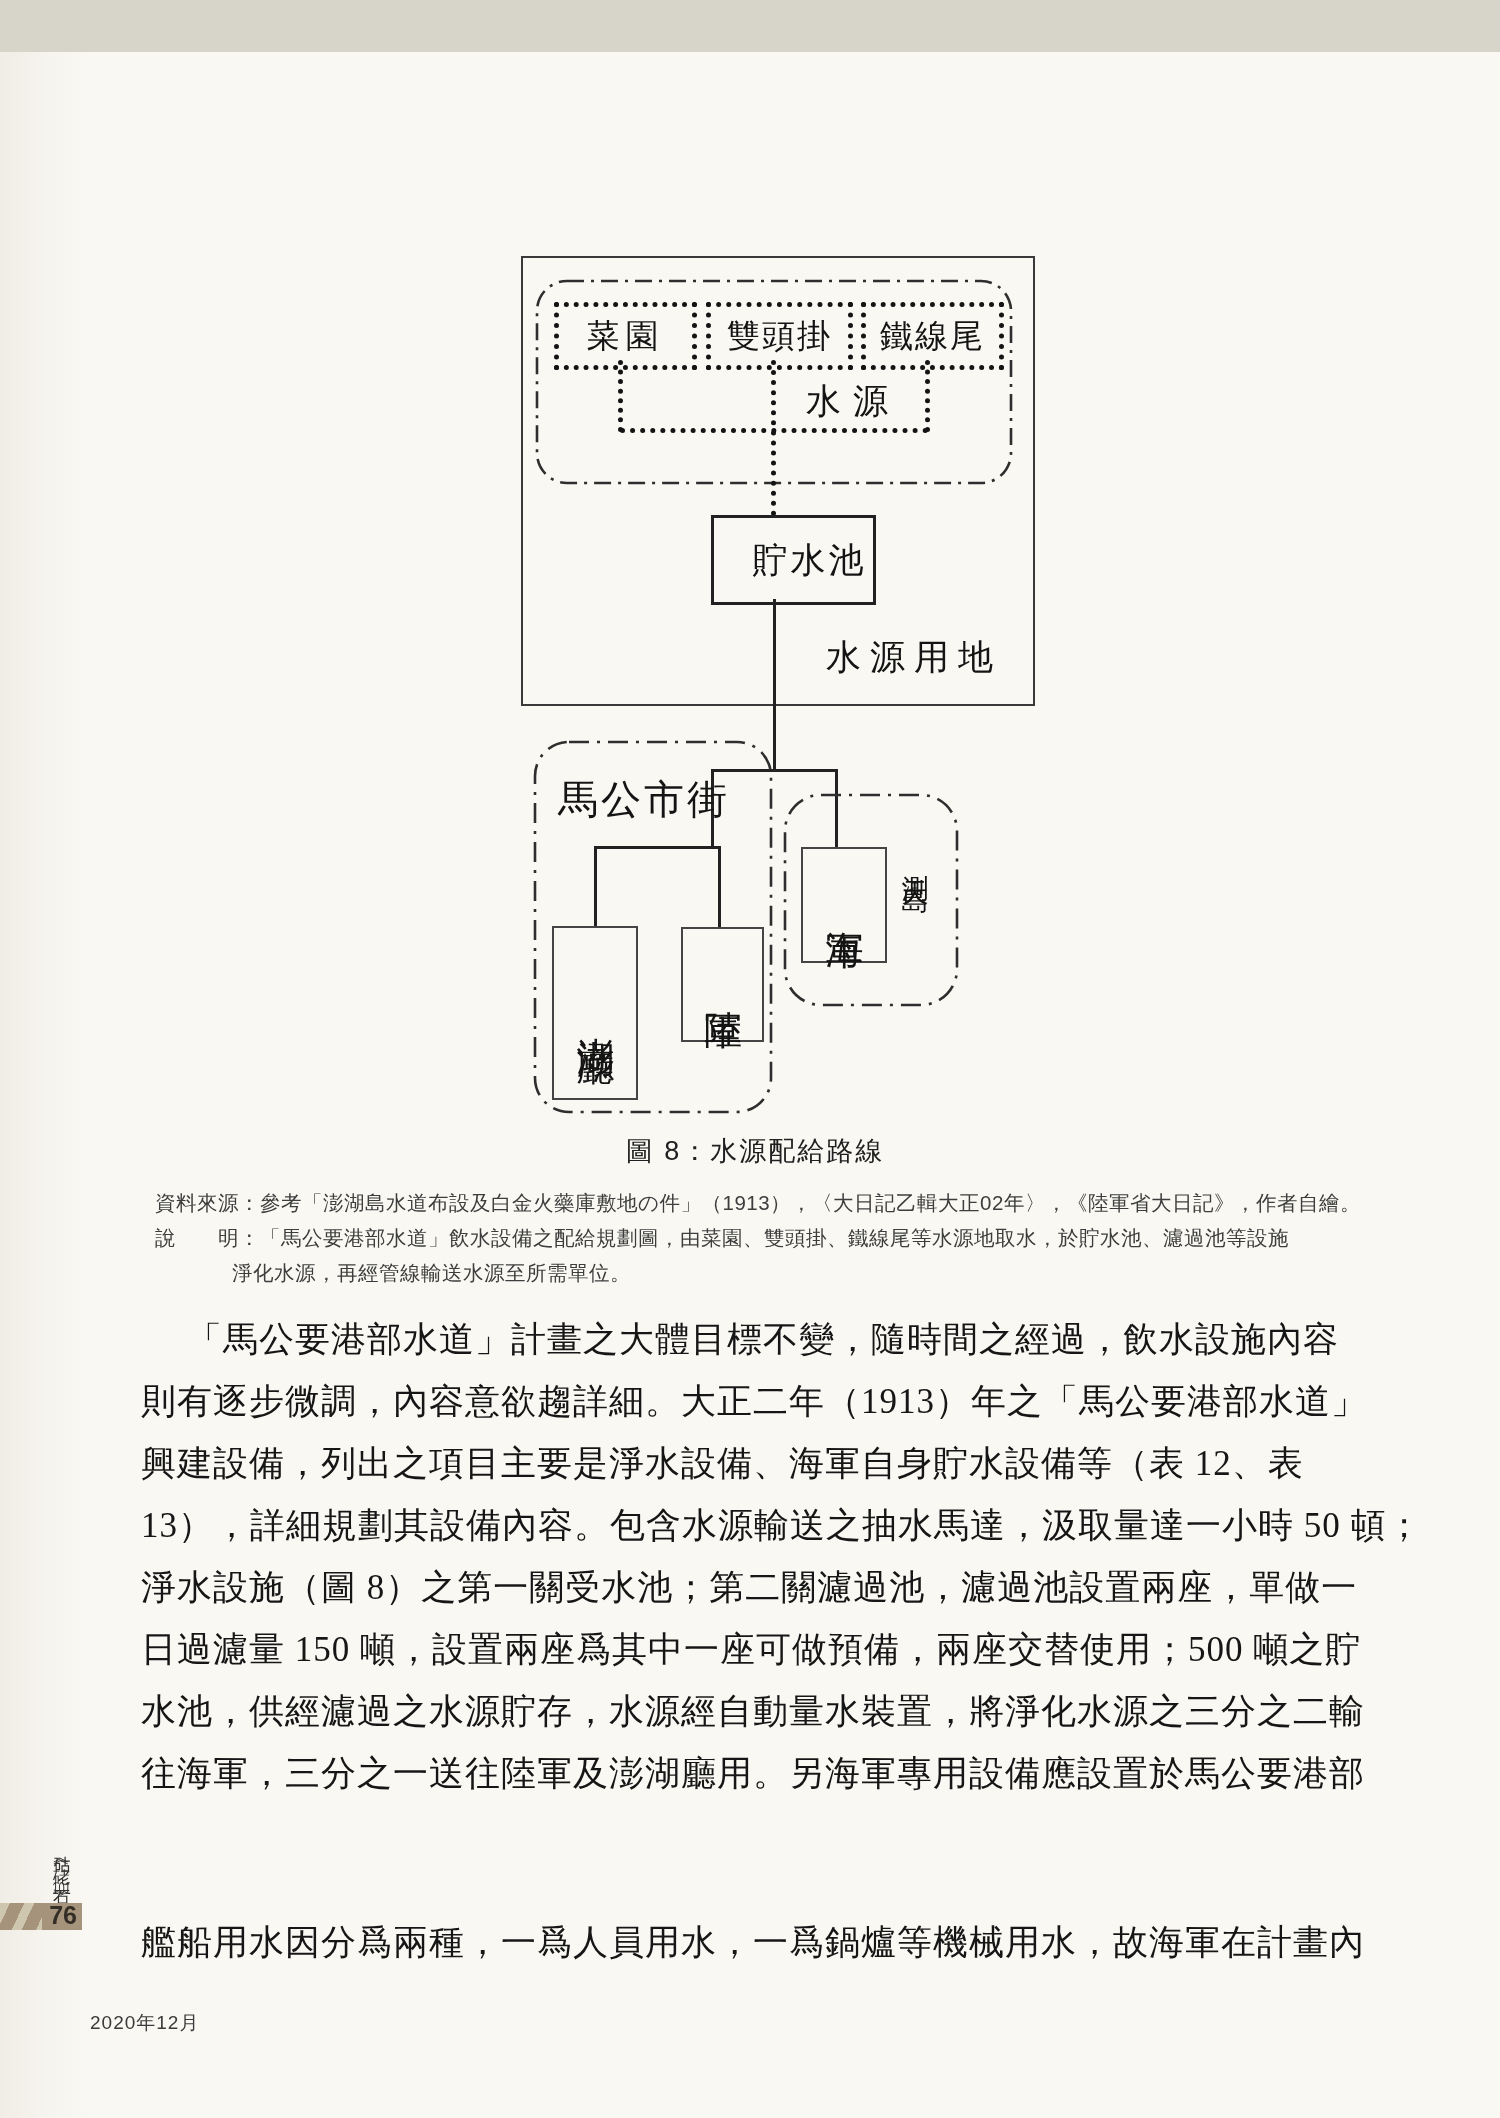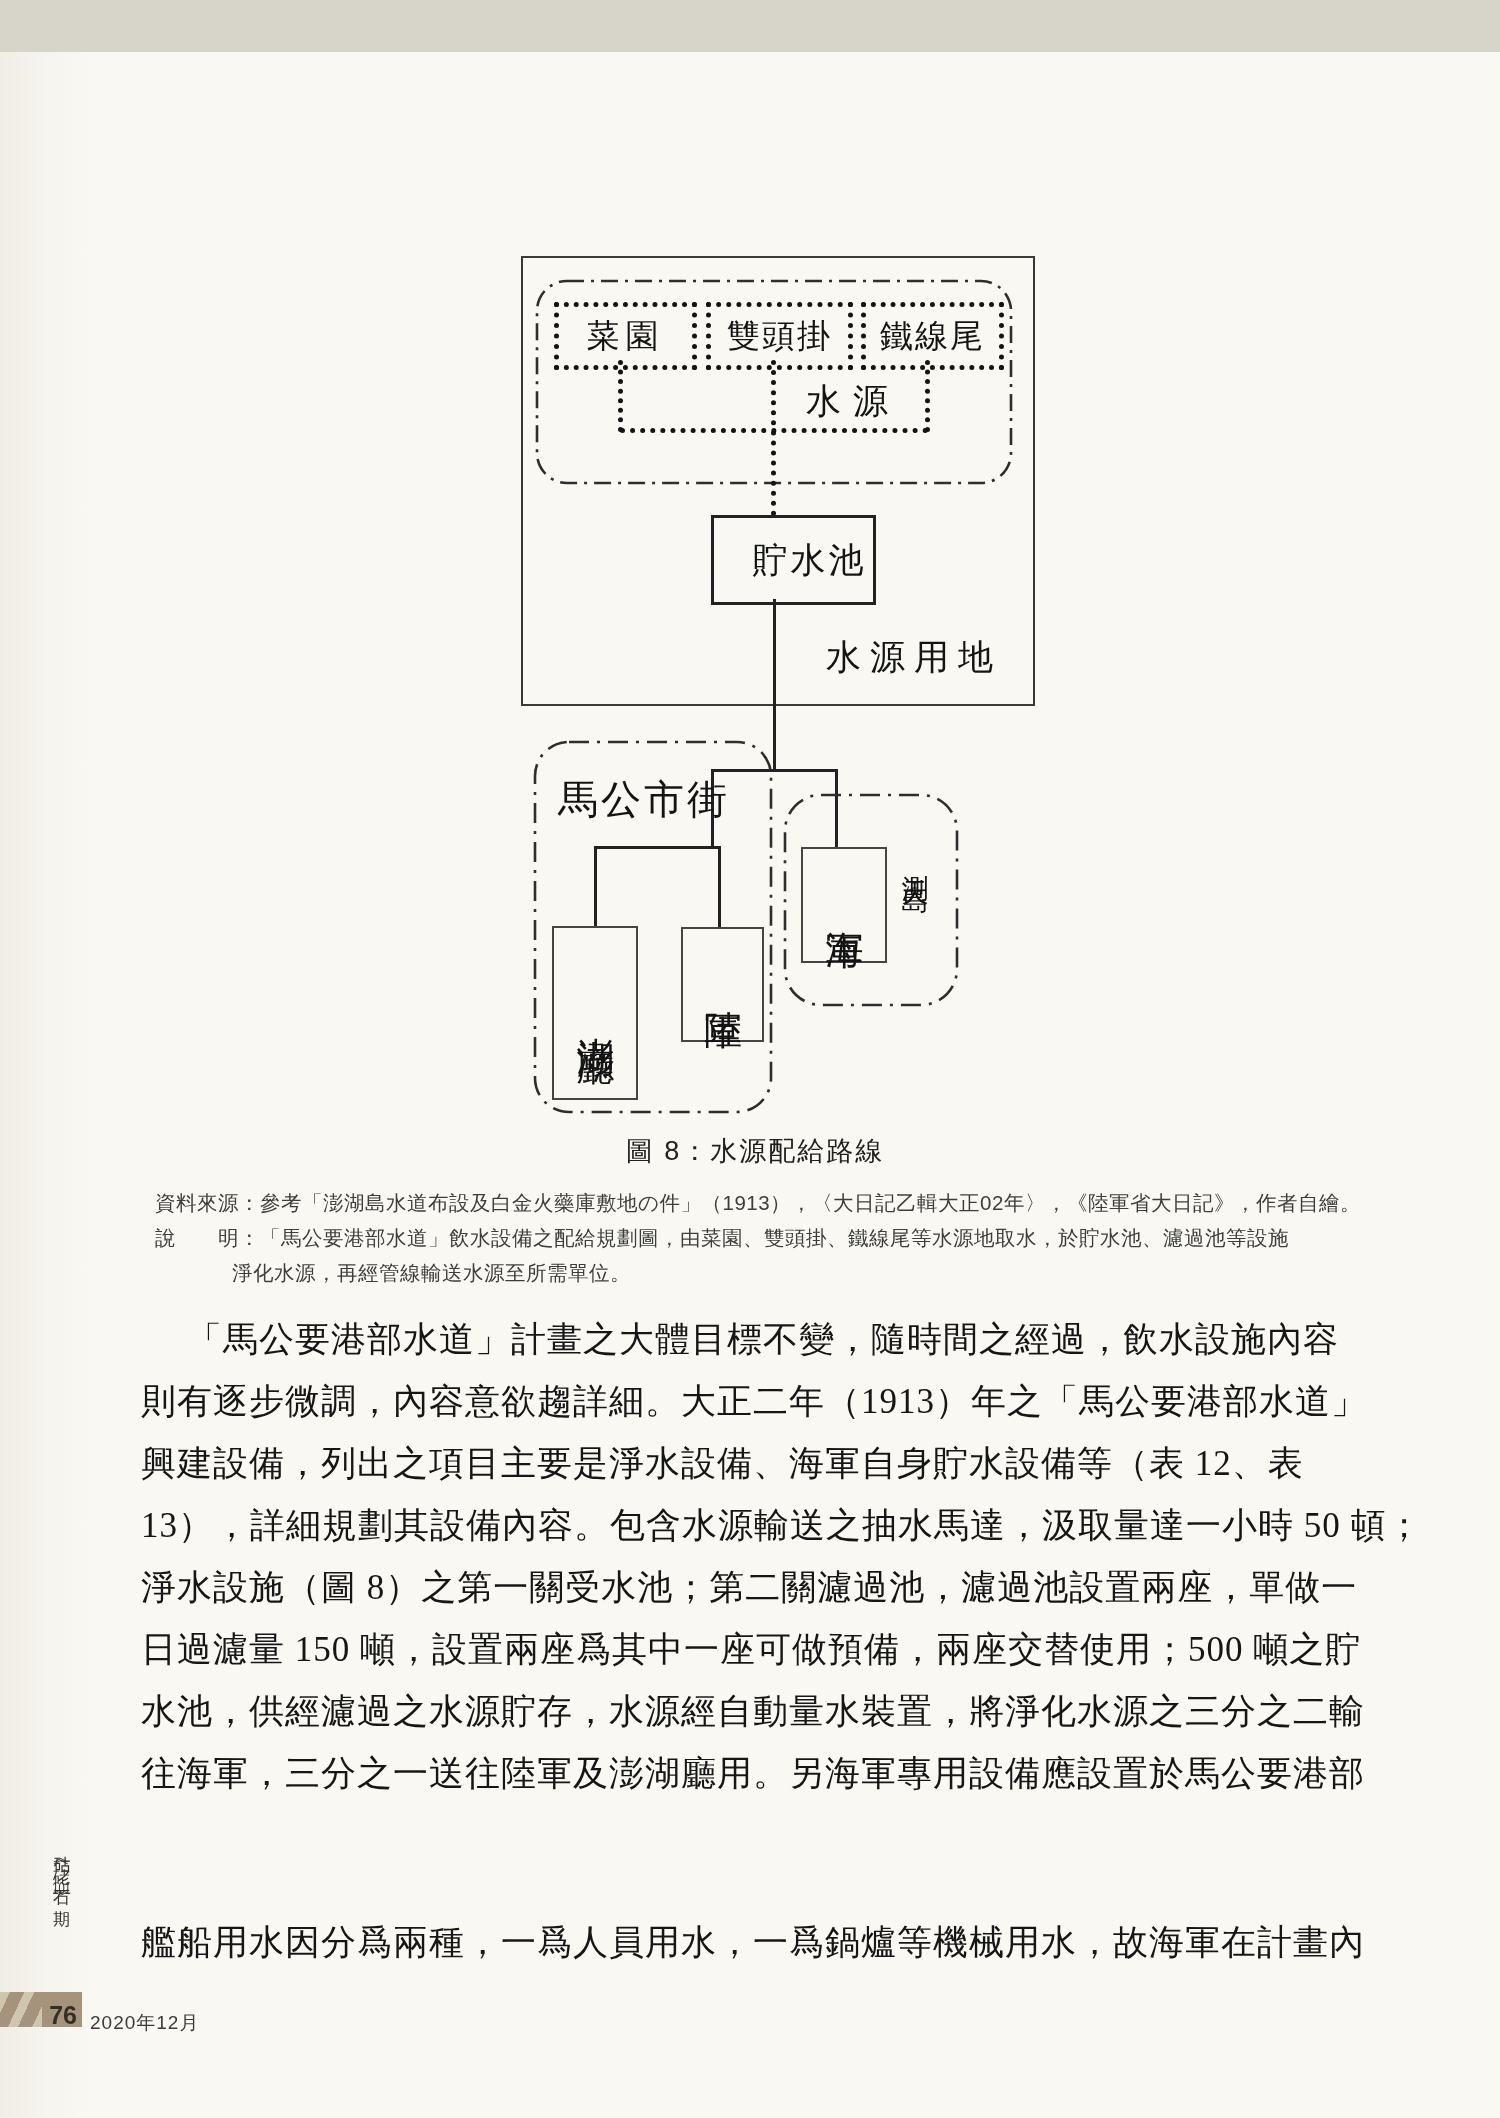--- a/index.html
+++ b/index.html
@@ -50,22 +50,22 @@
 
   
   .journal-vert{
     position:absolute;left:50px;top:1853px;height:152px;
     writing-mode:vertical-rl;text-orientation:upright;
     font-family:"Liberation Sans","DejaVu Sans",sans-serif;
     font-size:17px;color:#333;letter-spacing:2px;
   }
   .tcy{text-combine-upright:all;}
   .page-badge{
-    position:absolute;left:0;top:1992px;width:82px;height:35px;
-    background:#a5947b;display:flex;align-items:flex-end;justify-content:flex-end;
+    position:absolute;left:0;top:1903px;width:82px;height:27px;
+    background:#a5947b;display:flex;align-items:flex-start;justify-content:flex-end;
   }
   .page-badge::before{
     content:"";position:absolute;left:0;top:0;width:42px;height:100%;
     background:repeating-linear-gradient(115deg,#cfc6b0 0 9px,#a5947b 9px 22px);
   }
   .page-number{
     position:relative;font-family:"Liberation Sans","DejaVu Sans",sans-serif;
     font-size:25px;font-weight:600;color:#332e26;padding-right:5px;line-height:24px;
   }
   .footer-date{

